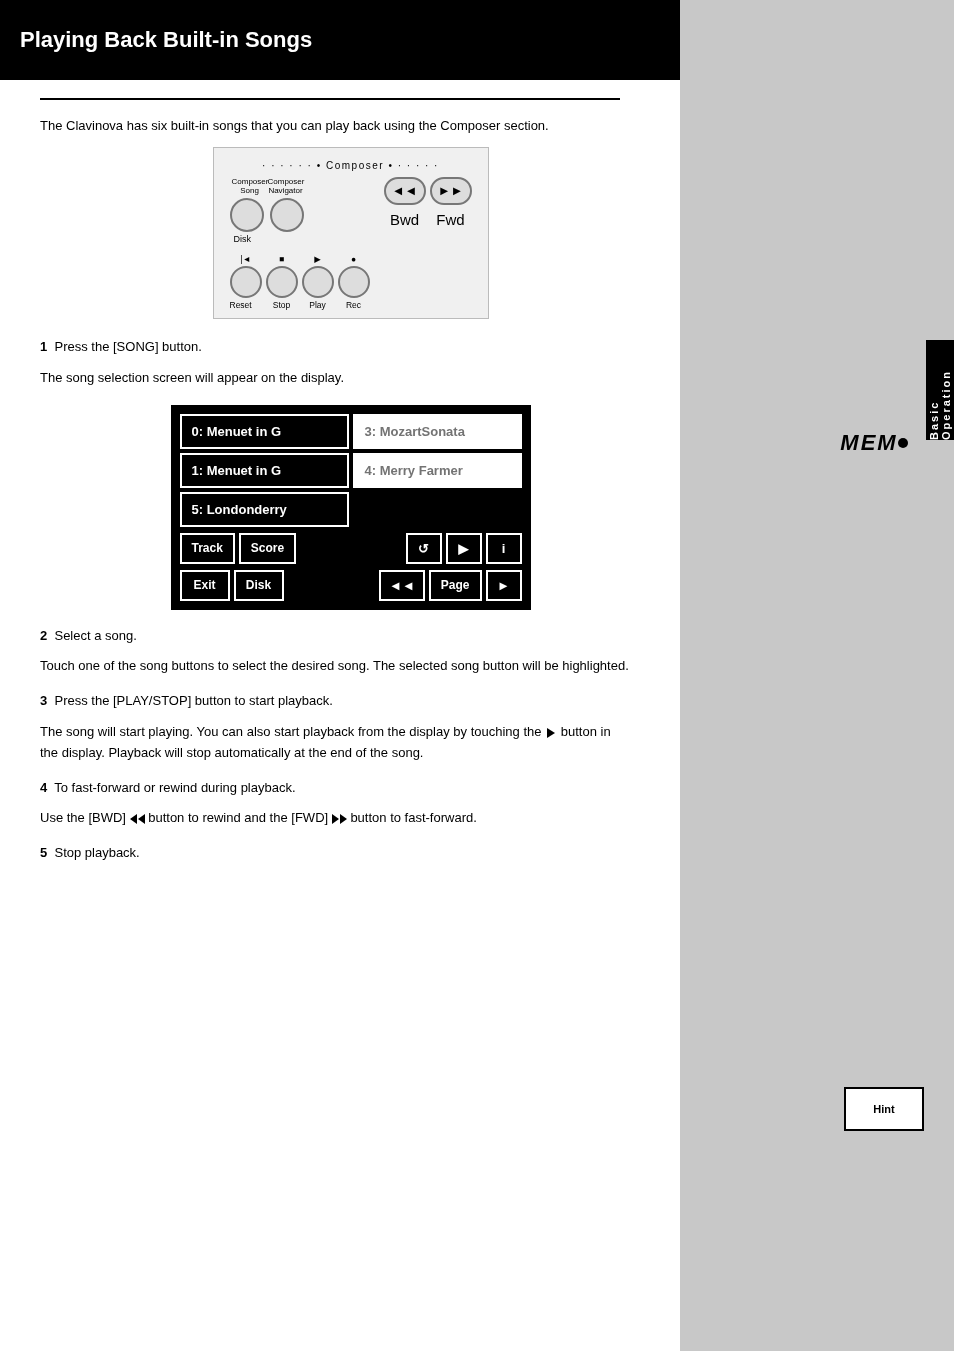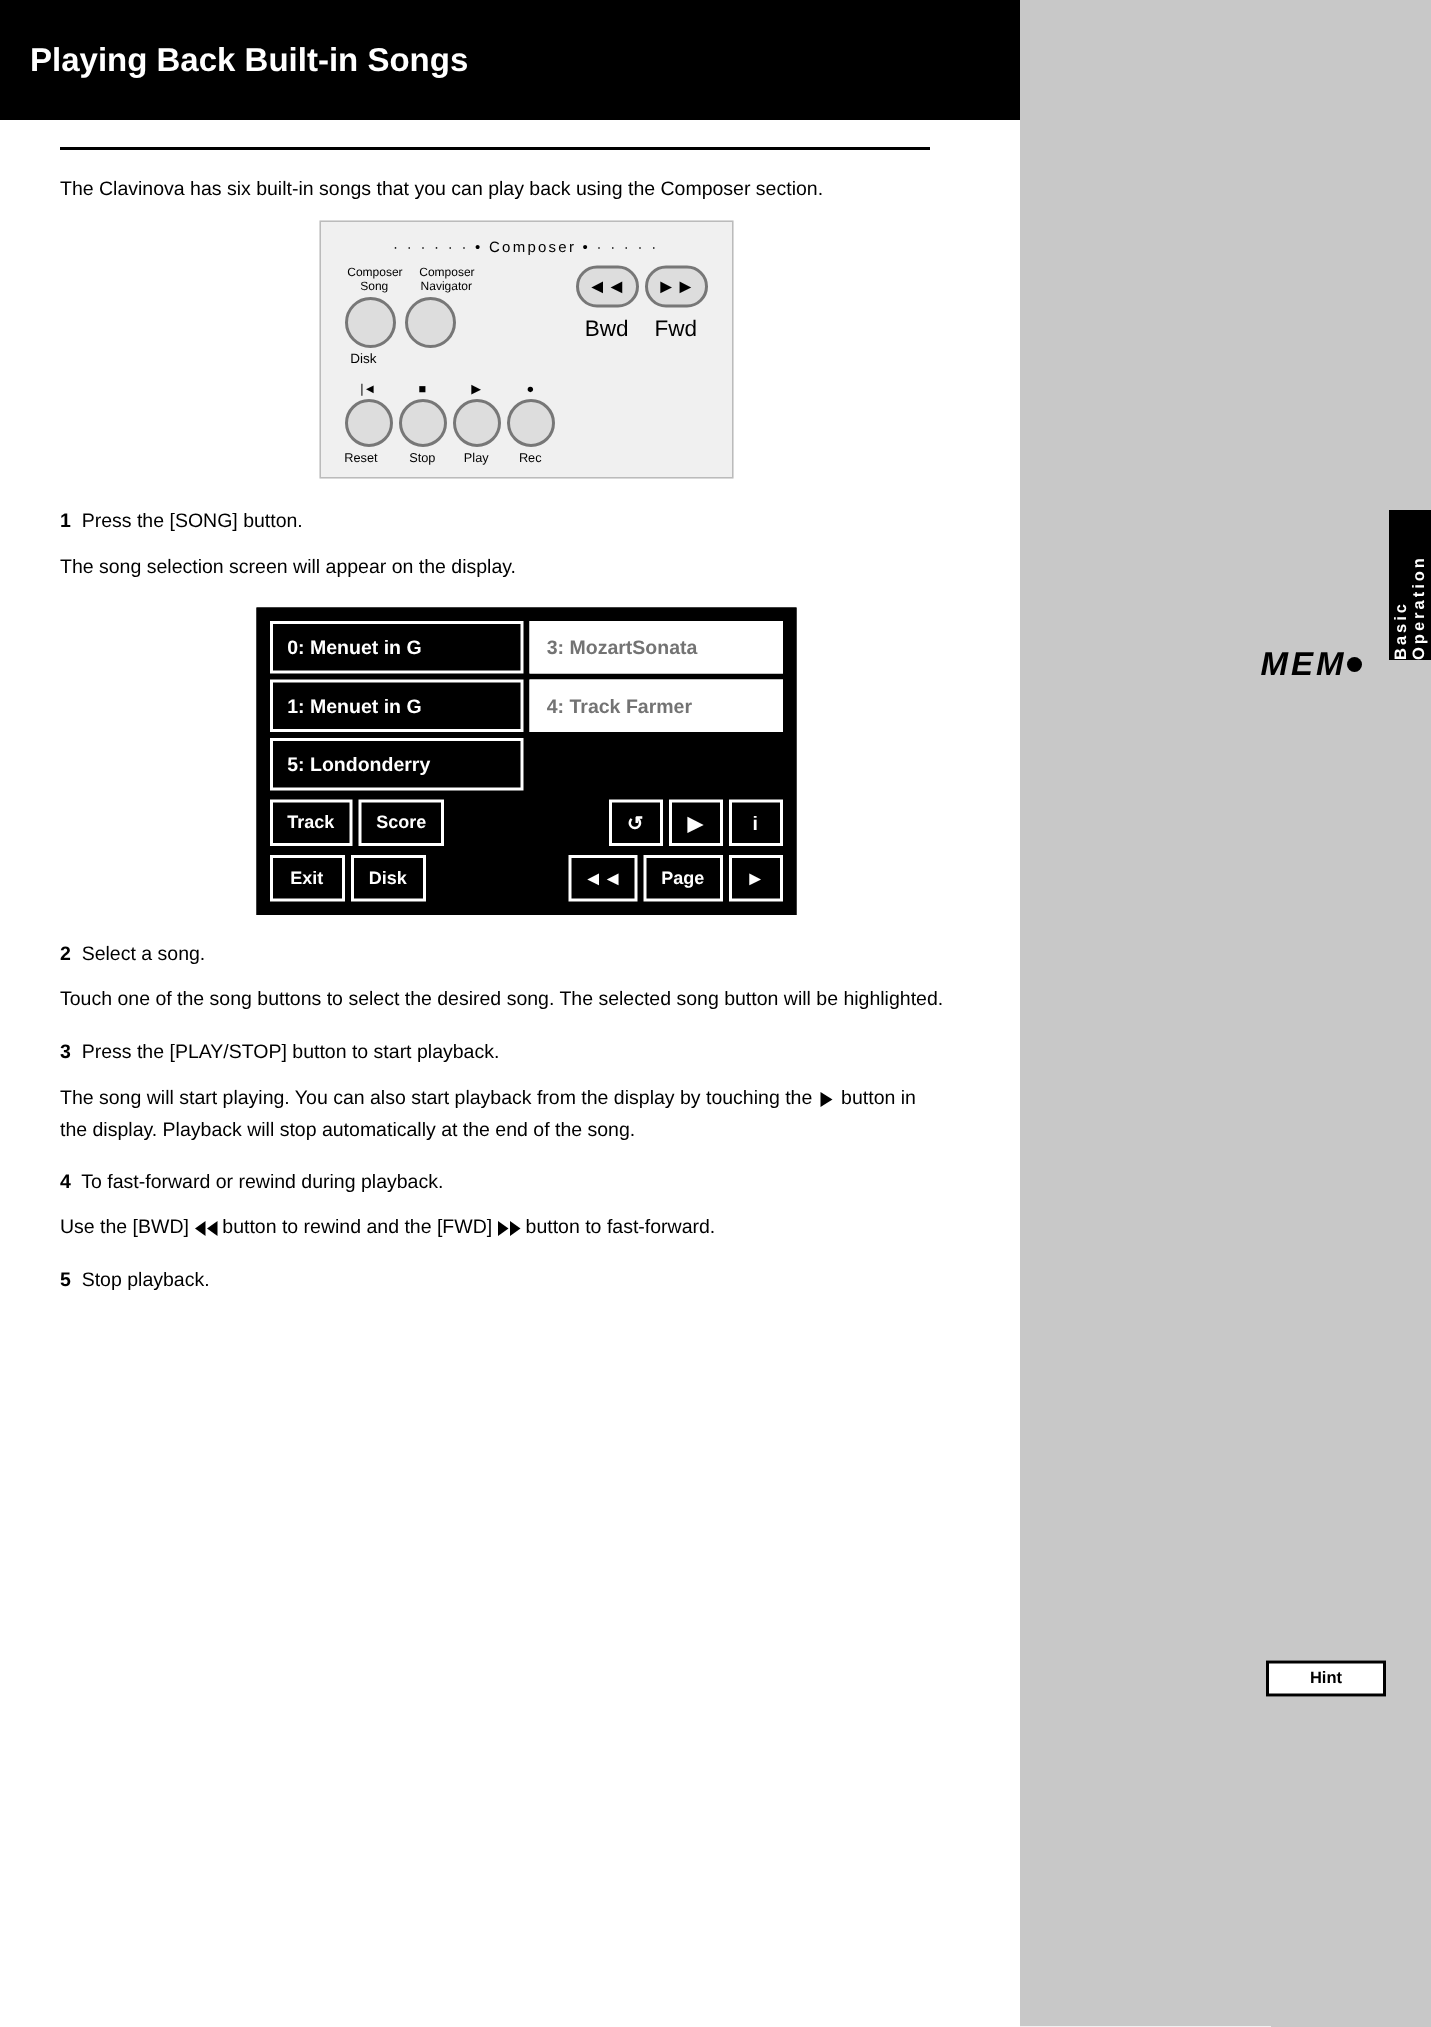--- a/index.html
+++ b/index.html
@@ -144,21 +144,21 @@
       top: 430px;
       width: 120px;
       text-align: center;
     }
 
     .hint-box {
       position: absolute;
       right: 30px;
       bottom: 220px;
       width: 80px;
-      height: 24px;
+      height: 44px;
       border: 2px solid #000;
       background: #fff;
       display: flex;
       align-items: center;
       justify-content: center;
       font-size: 11px;
       font-weight: bold;
     }
 
     .sidebar-black-tab {
@@ -224,21 +224,21 @@
     }
 
     .left-group {
       display: flex;
       flex-direction: column;
       align-items: flex-start;
     }
 
     .labels-row {
       display: flex;
-      gap: 12px;
+      gap: 0;
       font-size: 8.5px;
       margin-bottom: 2px;
       padding-left: 2px;
     }
 
     .label-item {
       width: 36px;
       text-align: center;
     }
 
@@ -379,21 +379,21 @@
       <b>1</b>&nbsp; Press the [SONG] button.
     </p>
     <p class="body-text">The song selection screen will appear on the display.</p>
   </div>
 
   <div class="song-selector">
     <div class="song-grid">
       <button class="song-btn">0: Menuet in G</button>
       <button class="song-btn selected">3: MozartSonata</button>
       <button class="song-btn">1: Menuet in G</button>
-      <button class="song-btn selected">4: Track Farmer</button>
+      <button class="song-btn selected">4: Merry Farmer</button>
       <button class="song-btn">5: Londonderry</button>
     </div>
 
     <div class="controls-row">
       <button class="ctrl-btn">Track</button>
       <button class="ctrl-btn">Score</button>
       <span class="ctrl-btn-spacer"></span>
       <button class="ctrl-btn-icon">↺</button>
       <button class="ctrl-btn-icon">▶</button>
       <button class="ctrl-btn-icon">i</button>

